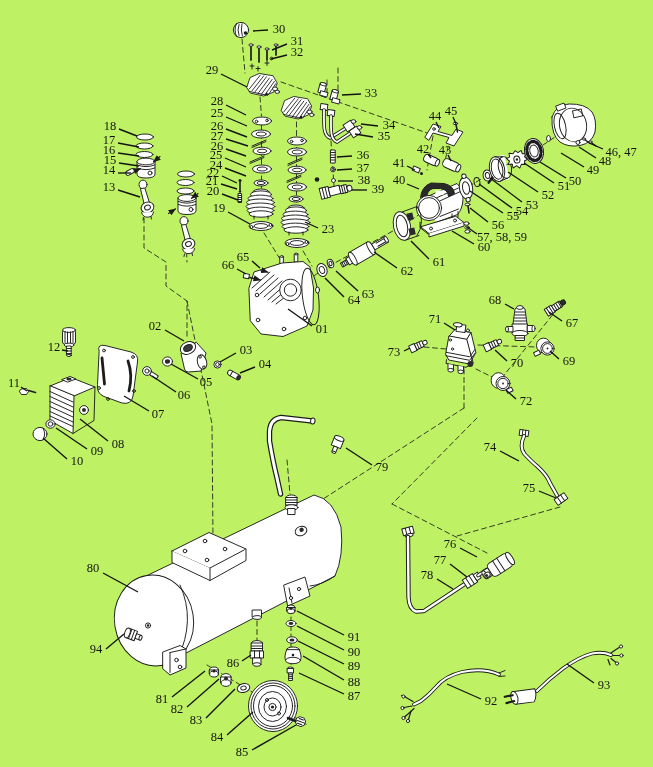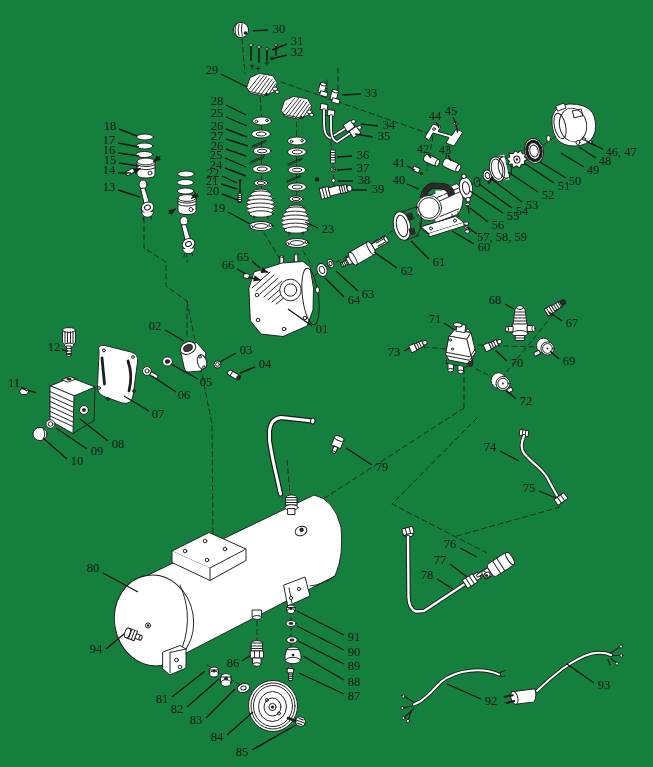--- a/index.html
+++ b/index.html
@@ -1,16 +1,16 @@
 <!DOCTYPE html>
 <html><head>
 <meta charset="utf-8">
 <style>
   html,body{margin:0;padding:0;background:#ffffff;}
-  #page{position:relative;width:653px;height:767px;background:#15803d;overflow:hidden;}
+  #page{position:relative;width:653px;height:767px;background:#bef264;overflow:hidden;}
   svg{display:block;}
   text.plbl{font-family:"Liberation Serif","DejaVu Serif",serif;font-size:12.5px;fill:#141414;}
 </style>
 </head>
 <body>
 
 <div id="page">
 <svg id="fig" width="653" height="767" viewBox="0 0 653 767">
   <defs>
     <marker id="ah" viewBox="0 0 10 10" refX="9" refY="5" markerWidth="7" markerHeight="7" orient="auto-start-reverse">

